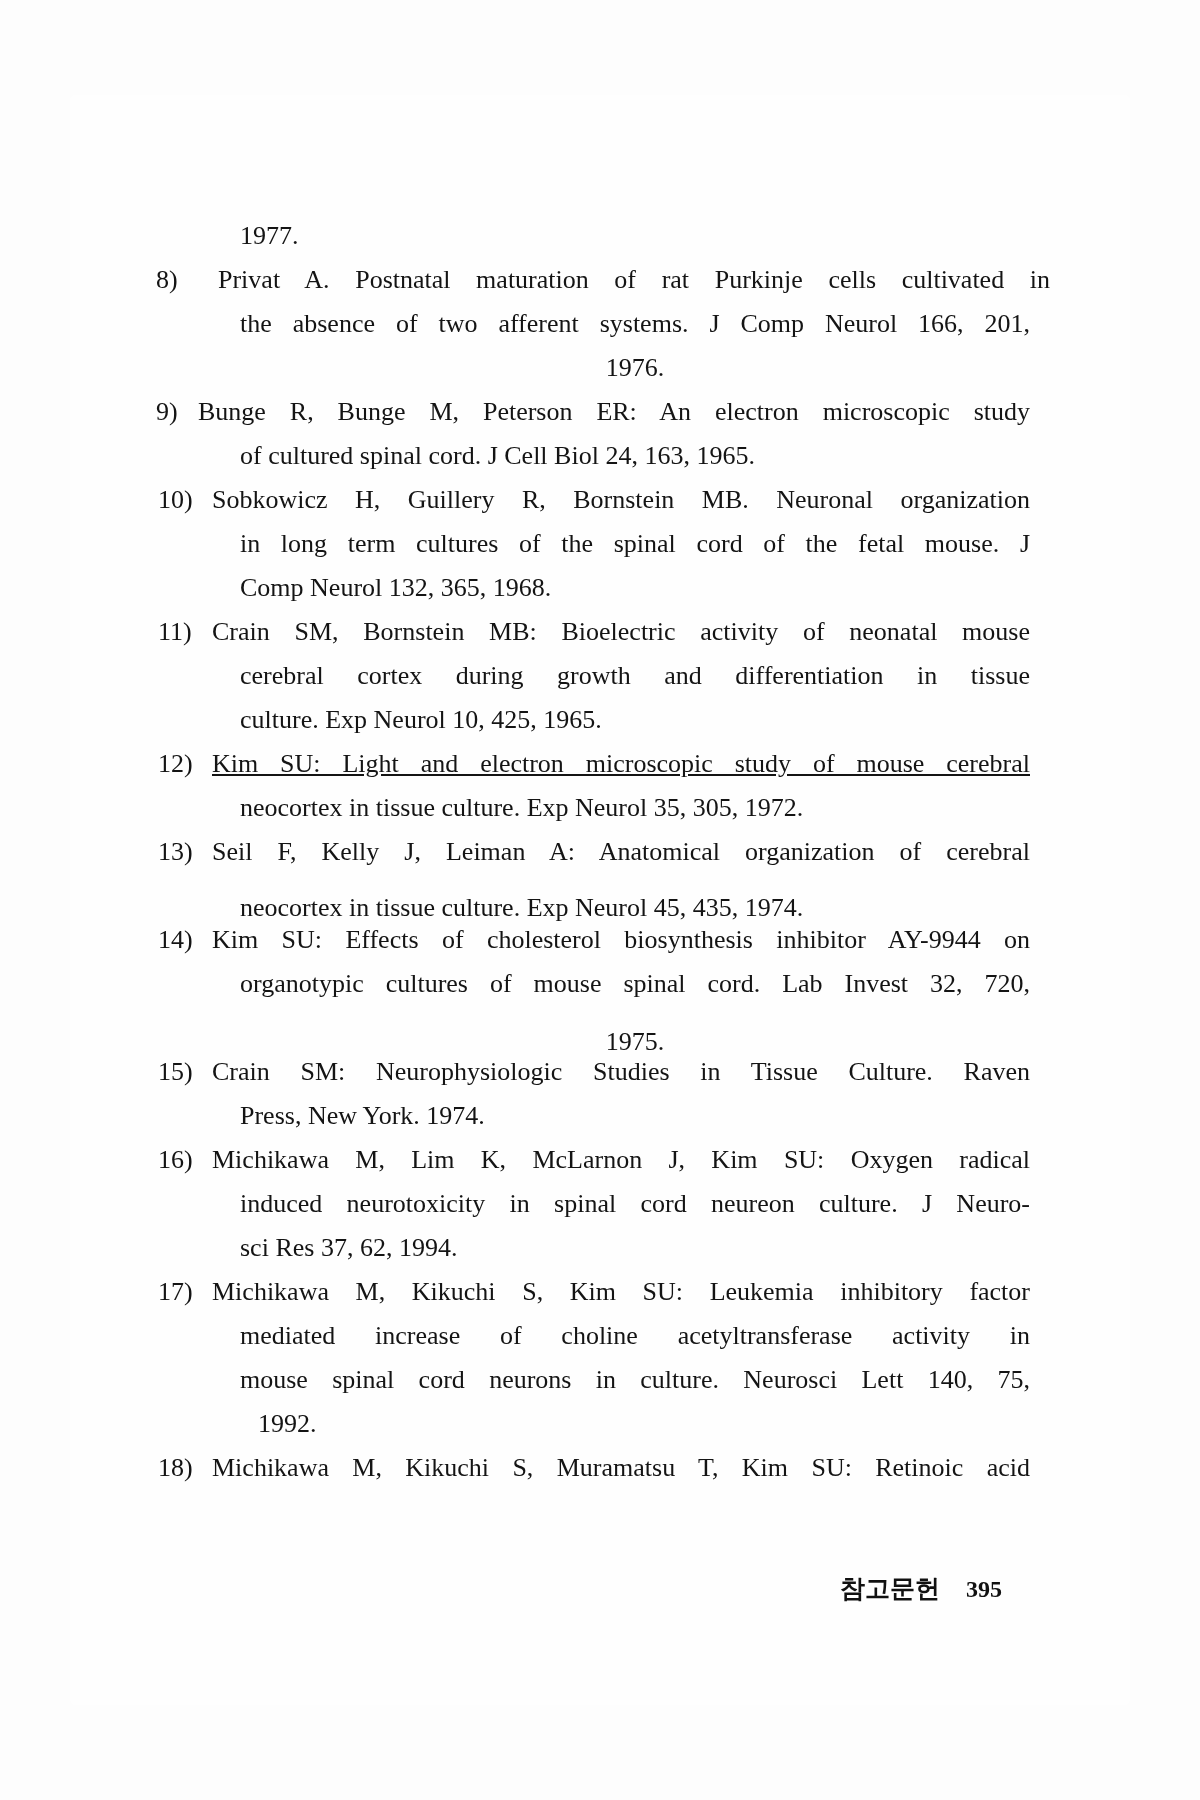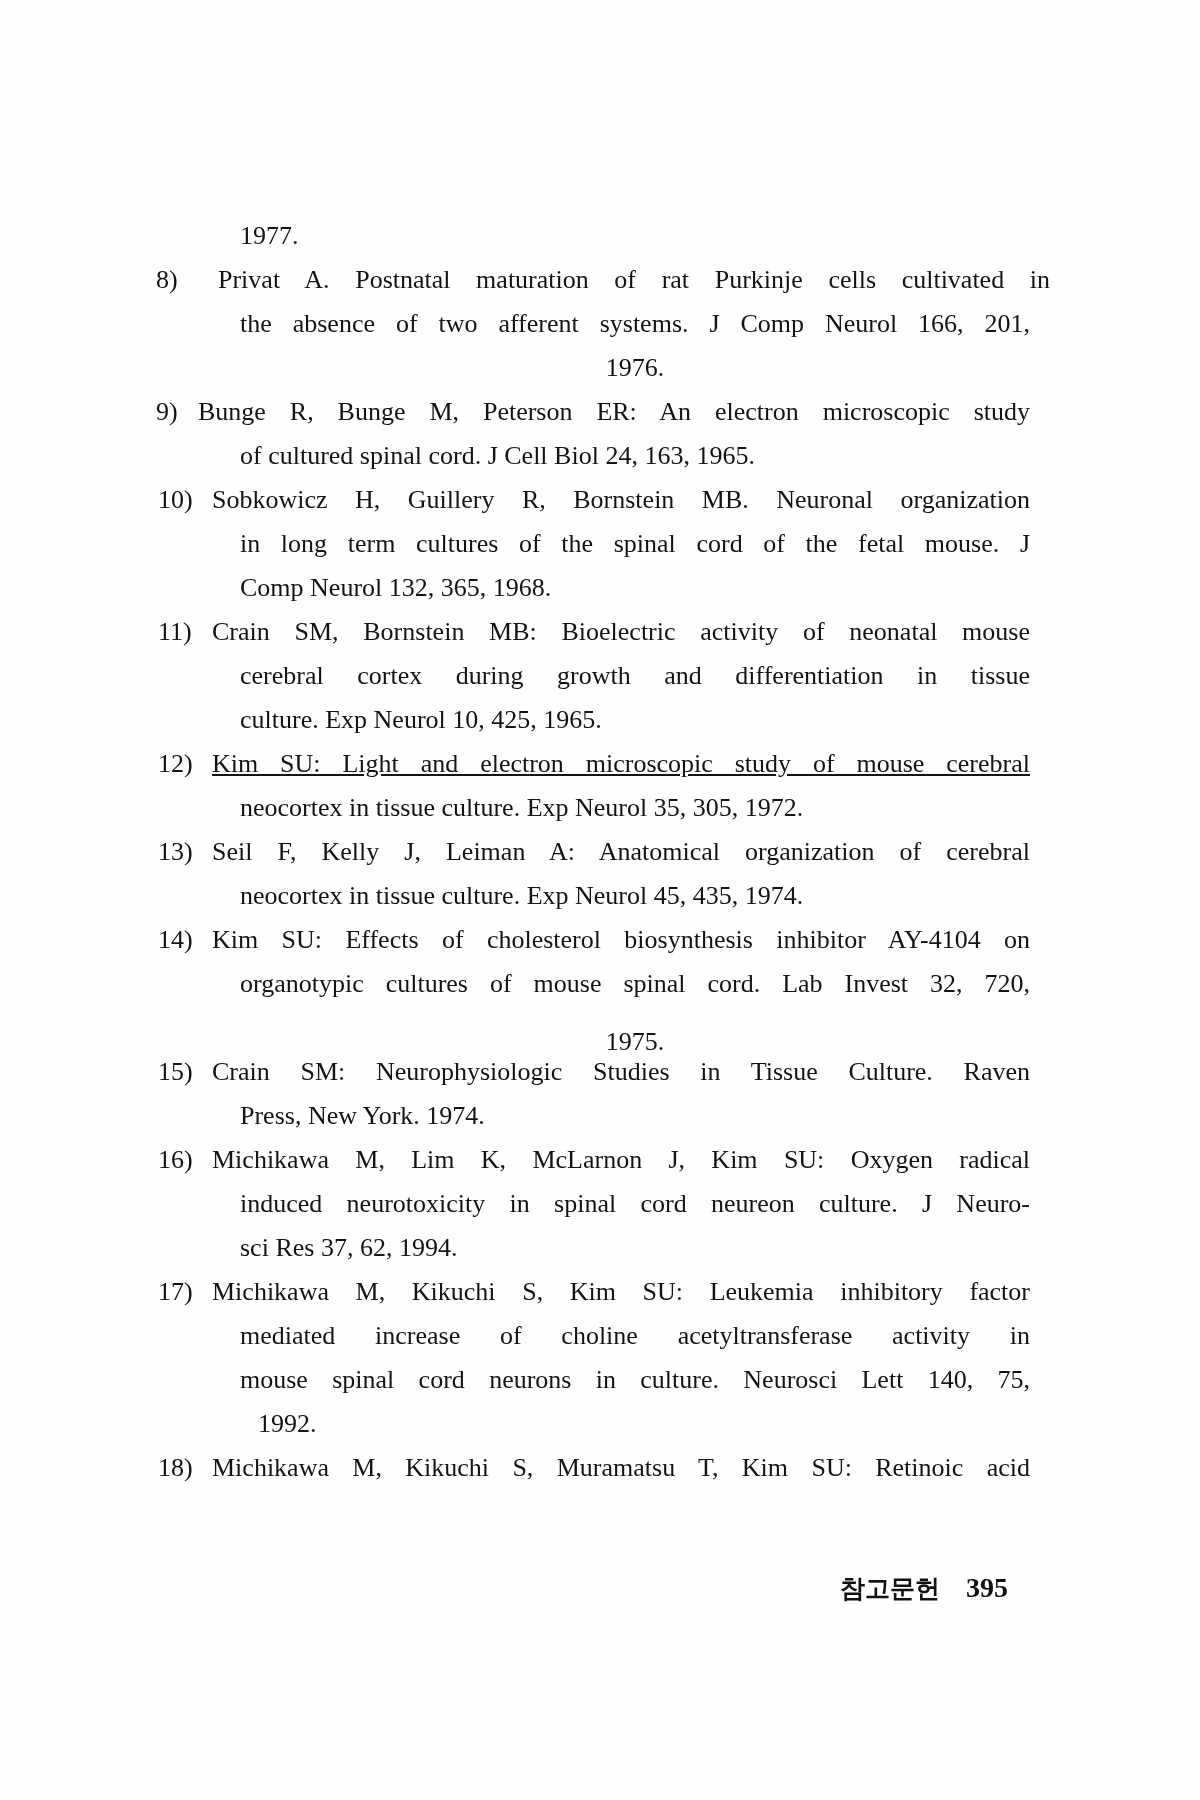--- a/index.html
+++ b/index.html
@@ -42,21 +42,21 @@
       font-family: "DejaVu Sans", "Liberation Sans", sans-serif;
       font-weight: bold;
       font-size: 25px;
       color: #111;
       white-space: nowrap;
     }
     .footer .page-num {
       margin-left: 26px;
       font-family: "Liberation Serif", "DejaVu Serif", serif;
       font-weight: bold;
-      font-size: 28px;
+      font-size: 24px;
     }
   </style>
 </head>
 <body>
 
 <div class="page-shade"></div>
 
 <div class="ref-list" id="ref-list" style="height: 1276px;">
     <div style="position: absolute; top: 0px; left: 0px; width: 1200px;">
       <div style="position: absolute; top: 0px; left: 240px; width: 790px; white-space: nowrap;">1977.</div>
@@ -85,25 +85,25 @@
       <div style="position: absolute; top: 88px; left: 240px; width: 790px; white-space: nowrap;">culture. Exp Neurol 10, 425, 1965.</div>
     </div>
     <div style="position: absolute; top: 528px; left: 0px; width: 1200px;">
       <span style="position: absolute; top: 0px; left: 158px; white-space: nowrap;">12)</span>
       <div style="position: absolute; top: 0px; left: 212px; width: 818px; white-space: normal; text-align: justify; text-align-last: justify; text-decoration: underline;">Kim SU: Light and electron microscopic study of mouse cerebral</div>
       <div style="position: absolute; top: 44px; left: 240px; width: 790px; white-space: nowrap;">neocortex in tissue culture. Exp Neurol 35, 305, 1972.</div>
     </div>
     <div style="position: absolute; top: 616px; left: 0px; width: 1200px;">
       <span style="position: absolute; top: 0px; left: 158px; white-space: nowrap;">13)</span>
       <div style="position: absolute; top: 0px; left: 212px; width: 818px; white-space: normal; text-align: justify; text-align-last: justify;">Seil F, Kelly J, Leiman A: Anatomical organization of cerebral</div>
-      <div style="position: absolute; top: 44px; left: 240px; width: 790px; white-space: nowrap;">neocortex in tissue culture. Exp Neurol 45, 435, 1974.</div>
+      <div style="position: absolute; top: 56px; left: 240px; width: 790px; white-space: nowrap;">neocortex in tissue culture. Exp Neurol 45, 435, 1974.</div>
     </div>
     <div style="position: absolute; top: 704px; left: 0px; width: 1200px;">
       <span style="position: absolute; top: 0px; left: 158px; white-space: nowrap;">14)</span>
-      <div style="position: absolute; top: 0px; left: 212px; width: 818px; white-space: normal; text-align: justify; text-align-last: justify;">Kim SU: Effects of cholesterol biosynthesis inhibitor AY-4104 on</div>
+      <div style="position: absolute; top: 0px; left: 212px; width: 818px; white-space: normal; text-align: justify; text-align-last: justify;">Kim SU: Effects of cholesterol biosynthesis inhibitor AY-9944 on</div>
       <div style="position: absolute; top: 44px; left: 240px; width: 790px; white-space: normal; text-align: justify; text-align-last: justify;">organotypic cultures of mouse spinal cord. Lab Invest 32, 720,</div>
       <div style="position: absolute; top: 102px; left: 240px; width: 790px; white-space: nowrap; text-align: center;">1975.</div>
     </div>
     <div style="position: absolute; top: 836px; left: 0px; width: 1200px;">
       <span style="position: absolute; top: 0px; left: 158px; white-space: nowrap;">15)</span>
       <div style="position: absolute; top: 0px; left: 212px; width: 818px; white-space: normal; text-align: justify; text-align-last: justify;">Crain SM: Neurophysiologic Studies in Tissue Culture. Raven</div>
       <div style="position: absolute; top: 44px; left: 240px; width: 790px; white-space: nowrap;">Press, New York. 1974.</div>
     </div>
     <div style="position: absolute; top: 924px; left: 0px; width: 1200px;">
       <span style="position: absolute; top: 0px; left: 158px; white-space: nowrap;">16)</span>

